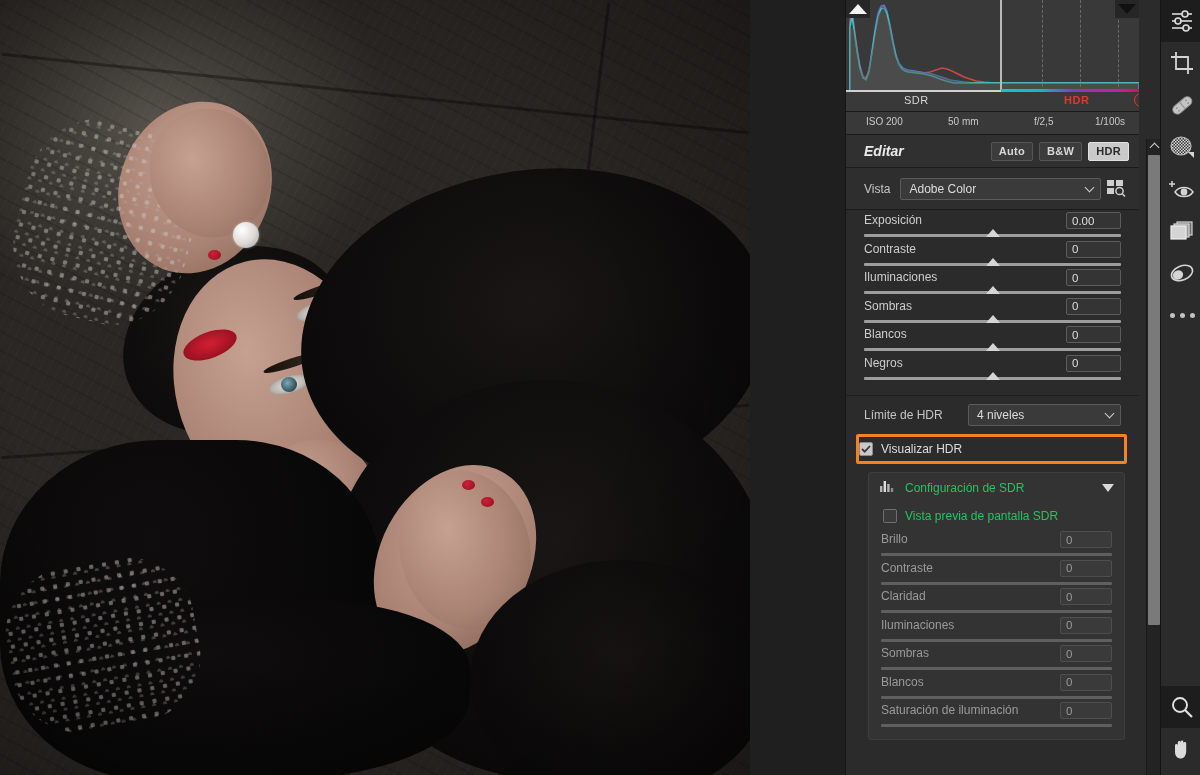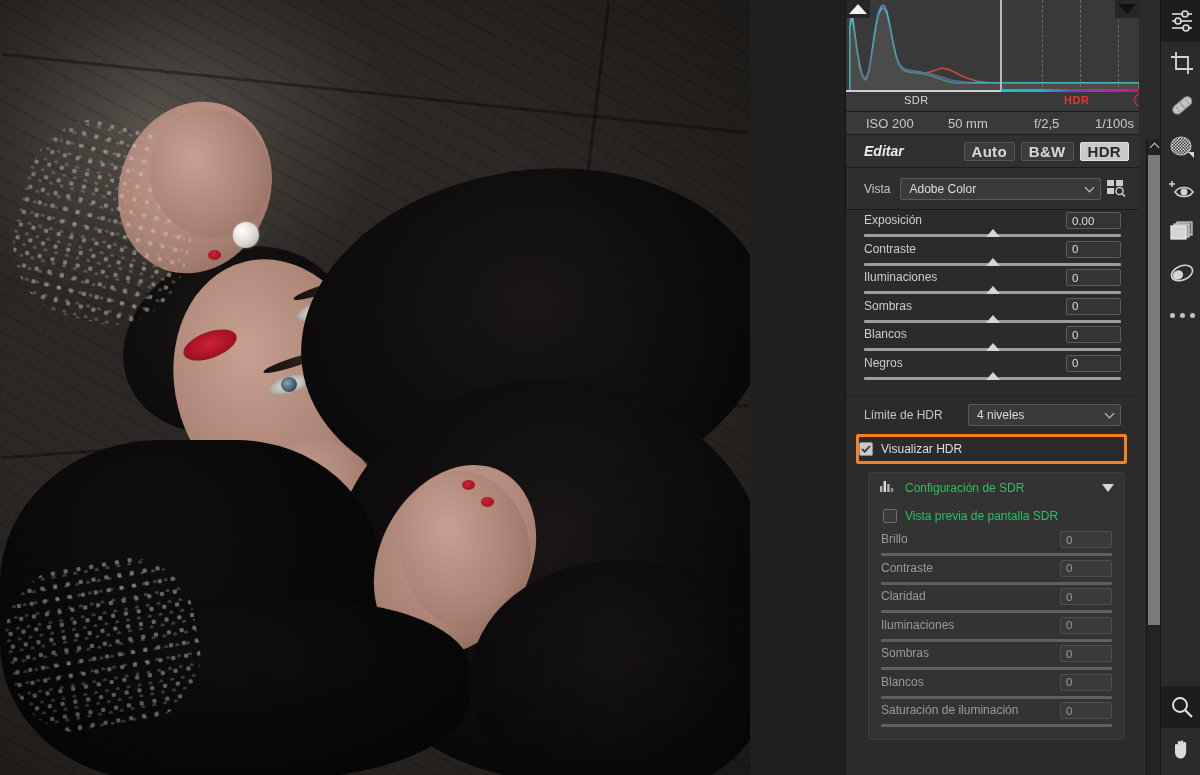--- a/index.html
+++ b/index.html
@@ -185,41 +185,41 @@
   .lbl-hdr { color: #e8342c; left: 218px; top: 2px; font-weight: bold; }
   .clip-circle {
     position: absolute; left: 288px; top: 1px;
     width: 14px; height: 14px; border-radius: 50%;
     border: 1.5px solid #e8342c;
     color: #e8342c; font-size: 10px; line-height: 11px; text-align: center;
   }
   .exif-bar {
     height: 23px; background: #393939;
     display: flex; align-items: center;
-    color: #c8c8c8; font-size: 13px;
+    color: #c8c8c8; font-size: 10px;
     border-bottom: 1px solid #1b1b1b;
   }
   .exif-bar span { position: absolute; }
   .exif-row { position: relative; width: 100%; height: 100%; }
   .exif-iso { left: 20px; top: 4px; }
   .exif-lens { left: 102px; top: 4px; }
   .exif-ap { left: 188px; top: 4px; }
   .exif-sh { left: 249px; top: 4px; }
 
   
   .edit-header {
     height: 33px; background: #303030;
     display: flex; align-items: center; padding: 0 10px 0 18px;
     border-bottom: 1px solid #1b1b1b;
   }
   .edit-title { color: #eaeaea; font-size: 14px; font-weight: bold; flex: 1; font-style: italic; }
   .pill {
     height: 19px; min-width: 34px; padding: 0 7px;
     background: #3c3c3c; border: 1px solid #565656; border-radius: 2px;
-    color: #d8d8d8; font-size: 15px; font-weight: bold;
+    color: #d8d8d8; font-size: 11px; font-weight: bold;
     display: inline-flex; align-items: center; justify-content: center;
     margin-left: 6px; letter-spacing: .3px;
   }
   .pill.active { background: #c9c9c9; color: #2a2a2a; border-color: #e2e2e2; }
 
   
   .profile-row {
     height: 42px; background: #2e2e2e;
     display: flex; align-items: center; padding: 0 8px 0 18px;
     border-bottom: 1px solid #1b1b1b;

